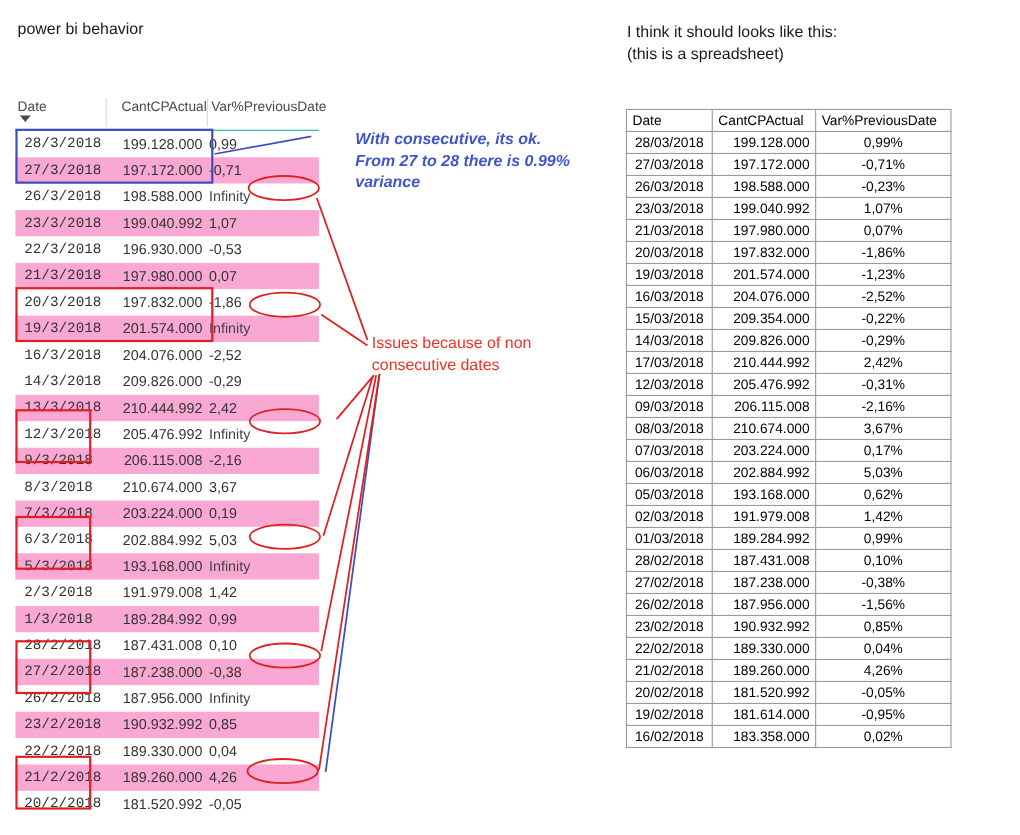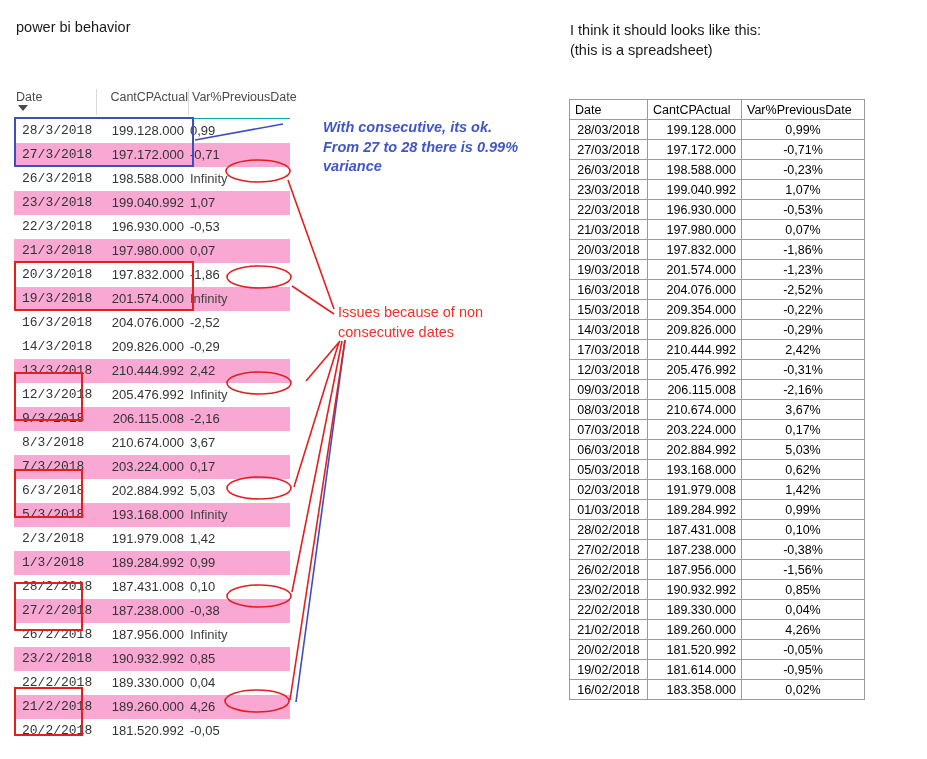--- a/index.html
+++ b/index.html
@@ -232,21 +232,21 @@
         <div class="cell c-var">-2,16</div>
       </div>
       <div class="pbi-row">
         <div class="cell c-date">8/3/2018</div>
         <div class="cell c-value">210.674.000</div>
         <div class="cell c-var">3,67</div>
       </div>
       <div class="pbi-row alt">
         <div class="cell c-date">7/3/2018</div>
         <div class="cell c-value">203.224.000</div>
-        <div class="cell c-var">0,17</div>
+        <div class="cell c-var">0,19</div>
       </div>
       <div class="pbi-row">
         <div class="cell c-date">6/3/2018</div>
         <div class="cell c-value">202.884.992</div>
         <div class="cell c-var">5,03</div>
       </div>
       <div class="pbi-row alt">
         <div class="cell c-date">5/3/2018</div>
         <div class="cell c-value">193.168.000</div>
         <div class="cell c-var inf">Infinity</div>
@@ -323,25 +323,20 @@
         <td class="d-date">26/03/2018</td>
         <td class="d-value">198.588.000</td>
         <td class="d-var">-0,23%</td>
       </tr>
       <tr>
         <td class="d-date">23/03/2018</td>
         <td class="d-value">199.040.992</td>
         <td class="d-var">1,07%</td>
       </tr>
       <tr>
-        <td class="d-date">22/03/2018</td>
-        <td class="d-value">196.930.000</td>
-        <td class="d-var">-0,53%</td>
-      </tr>
-      <tr>
         <td class="d-date">21/03/2018</td>
         <td class="d-value">197.980.000</td>
         <td class="d-var">0,07%</td>
       </tr>
       <tr>
         <td class="d-date">20/03/2018</td>
         <td class="d-value">197.832.000</td>
         <td class="d-var">-1,86%</td>
       </tr>
       <tr>

